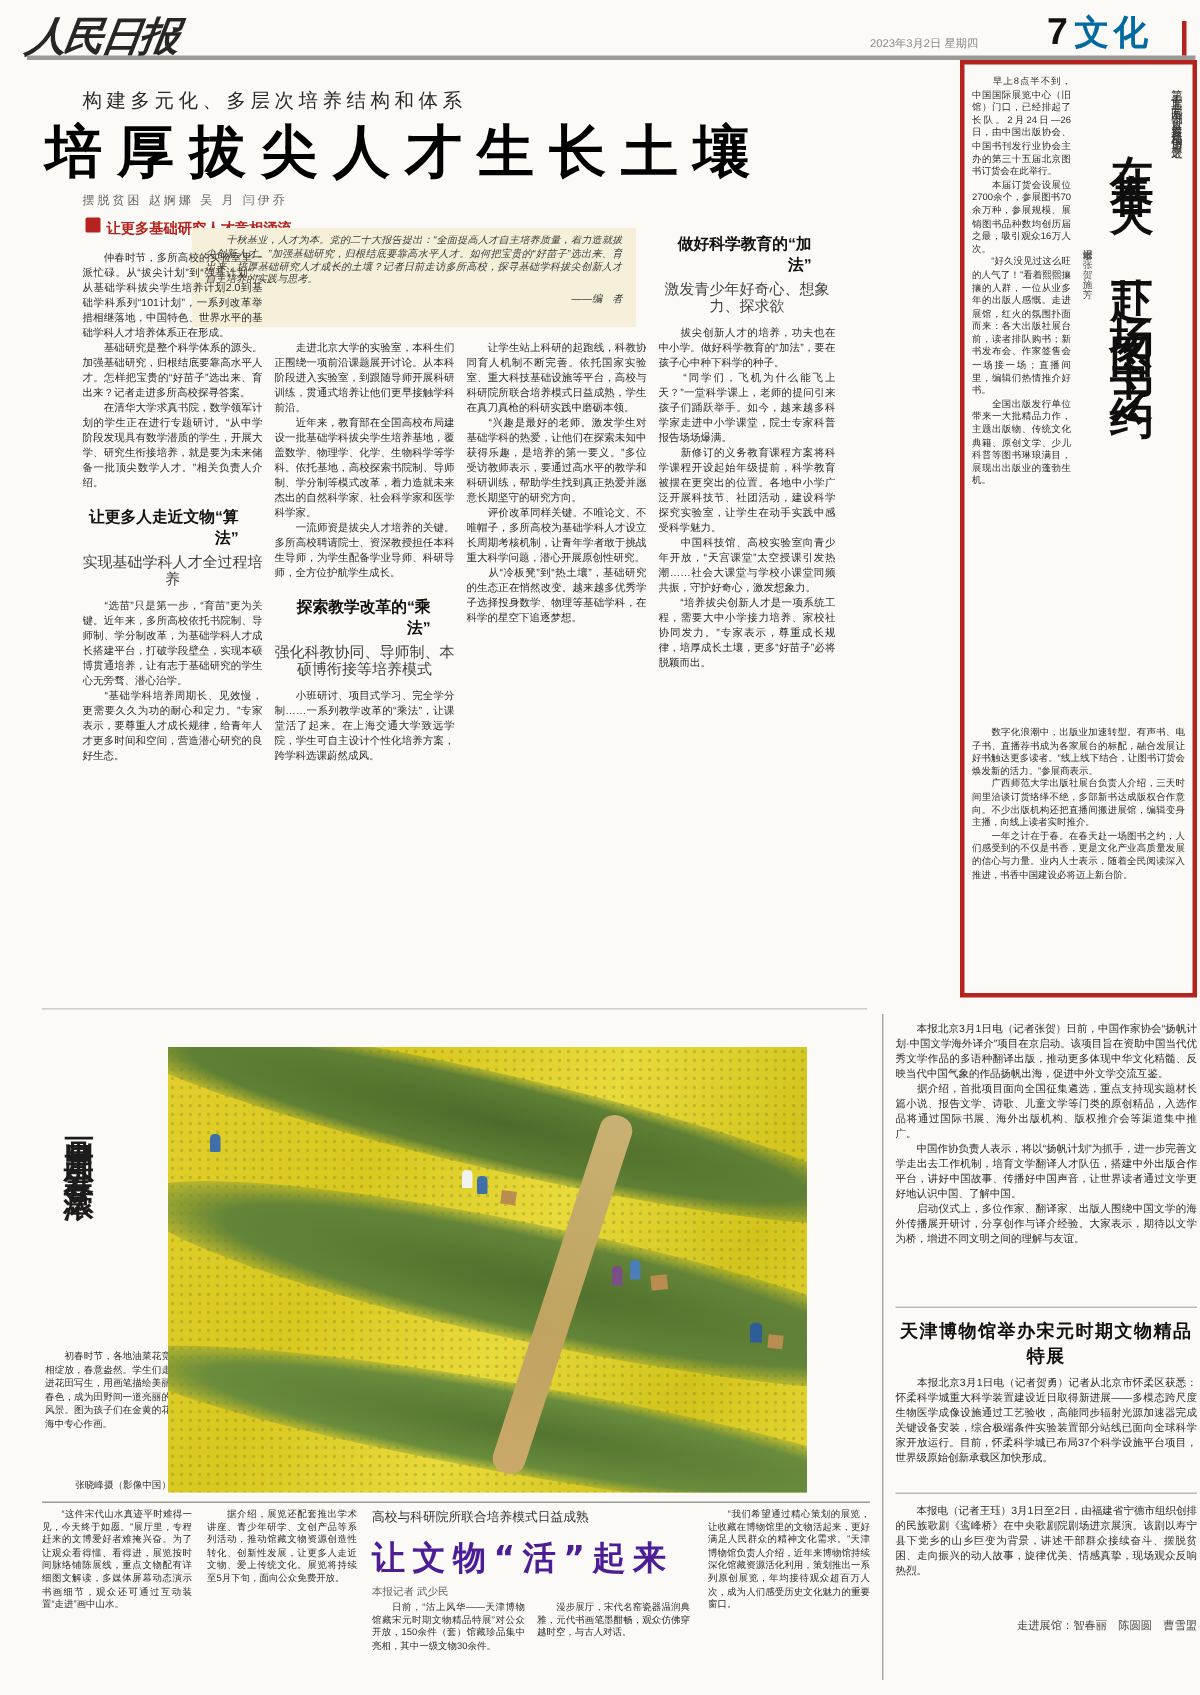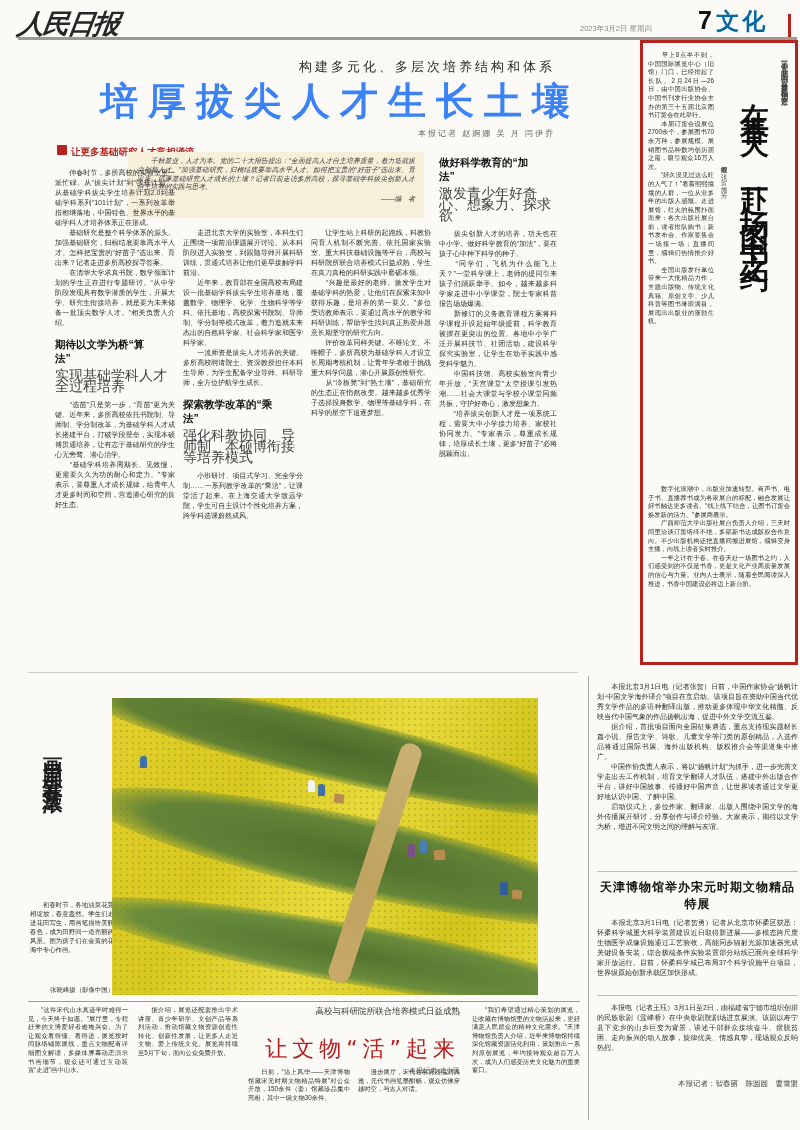--- a/index.html
+++ b/index.html
@@ -2,23 +2,23 @@
 <html><head>
 <meta charset="utf-8">
 <style>
   html,body{margin:0;padding:0;background:#d9d8d4;}
   .page{position:relative;width:800px;height:1130px;background:#fbfaf6;overflow:hidden;
         font-family:"Liberation Sans",sans-serif;color:#222;}
   .abs{position:absolute;}
   .jtext{font-size:7px;line-height:10px;text-align:justify;color:#2b2b2b;white-space:pre-line;overflow:hidden;}
   .tiny{font-size:6.3px;line-height:8.6px;}
   .vert{writing-mode:vertical-rl;}
-  .centered{text-align:right;}
-  .subhead{font-weight:bold;font-size:10.5px;color:#111;text-align:left;margin:10px 16px 4px 0;}
-  .subtitle{font-size:14px;color:#444;line-height:11px;margin-bottom:8px;}
+  .centered{text-align:left;}
+  .subhead{font-weight:bold;font-size:10.5px;color:#111;text-align:right;margin:10px 16px 4px 0;}
+  .subtitle{font-size:10px;color:#444;text-align:center;line-height:11px;margin-bottom:8px;}
   .brief-title{font-weight:bold;color:#111;text-align:center;letter-spacing:1px;}
   .rule{background:#9a9a96;}
   .figure{position:absolute;border-radius:3px 3px 1px 1px;}
   .easel{position:absolute;background:#b98d4f;}
 </style>
 </head>
 <body>
 
 <div class="page">
 
@@ -27,37 +27,37 @@
   </div>
   <div class="abs" style="left:580px;top:24px;font-size:7.5px;color:#8a8a86;">2023年3月2日 星期四</div>
   <div class="abs" style="left:698px;top:6px;">
     <span style="font-size:25px;font-weight:900;color:#111;">7</span>
     <span style="font-size:23px;font-weight:900;color:#0369a1;letter-spacing:3px;">文化</span>
   </div>
   <div class="abs rule" style="left:18px;top:37px;width:779px;height:3px;"></div>
   <div class="abs" style="left:788px;top:14px;width:3px;height:23px;background:#b5231e;"></div>
 
   <div class="abs centered" style="left:55px;top:58px;width:500px;font-size:13px;letter-spacing:3px;color:#2a2a2a;">构建多元化、多层次培养结构和体系</div>
-  <div class="abs centered" style="left:30px;top:76px;width:550px;font-size:38px;font-weight:900;letter-spacing:10px;color:#3b82f6;font-family:Liberation Serif, serif;">培厚拔尖人才生长土壤</div>
-  <div class="abs centered" style="left:55px;top:128px;width:500px;font-size:8px;color:#666;letter-spacing:2px;">本报记者 赵婀娜 吴 月 闫伊乔</div>
+  <div class="abs centered" style="left:30px;top:76px;width:550px;font-size:38px;font-weight:900;letter-spacing:10px;color:#000000;font-family:Liberation Serif, serif;">培厚拔尖人才生长土壤</div>
+  <div class="abs centered" style="left:55px;top:128px;width:500px;font-size:8px;color:#666;letter-spacing:2px;">摆脱贫困 赵婀娜 吴 月 闫伊乔</div>
 
   <div class="abs" style="left:57px;top:145px;width:10px;height:10px;background:#b5231e;border-radius:1px;"></div>
   <div class="abs" style="left:71px;top:146px;font-size:9.5px;font-weight:bold;color:#b5231e;">让更多基础研究人才竞相涌流</div>
 
   <div class="abs" style="left:128px;top:152px;width:296px;height:66px;background:#f6efda;padding:5px 9px;box-sizing:border-box;">
     <div class="jtext" style="font-size:6.8px;line-height:8.8px;font-style:italic;color:#3a3a3a;">　　千秋基业，人才为本。党的二十大报告提出：“全面提高人才自主培养质量，着力造就拔尖创新人才。”加强基础研究，归根结底要靠高水平人才。如何把宝贵的“好苗子”选出来、育出来，培厚基础研究人才成长的土壤？记者日前走访多所高校，探寻基础学科拔尖创新人才自主培养的实践与思考。</div>
     <div style="text-align:right;font-size:6.8px;font-style:italic;color:#3a3a3a;margin-top:2px;">——编　者</div>
   </div>
 
   <div class="abs" style="left:55px;top:150px;width:502px;height:514px;">
     <div class="abs" style="left:0;top:18px;width:120px;height:496px;overflow:hidden;">
       <div class="jtext">　　仲春时节，多所高校的实验室里一派忙碌。从“拔尖计划”到“强基计划”，从基础学科拔尖学生培养计划2.0到基础学科系列“101计划”，一系列改革举措相继落地，中国特色、世界水平的基础学科人才培养体系正在形成。
 　　基础研究是整个科学体系的源头。加强基础研究，归根结底要靠高水平人才。怎样把宝贵的“好苗子”选出来、育出来？记者走进多所高校探寻答案。
 　　在清华大学求真书院，数学领军计划的学生正在进行专题研讨。“从中学阶段发现具有数学潜质的学生，开展大学、研究生衔接培养，就是要为未来储备一批顶尖数学人才。”相关负责人介绍。</div>
-      <div class="subhead">期待以文学为桥“算法”</div>
+      <div class="subhead">让更多人走近文物“算法”</div>
       <div class="subtitle">实现基础学科人才全过程培养</div>
       <div class="jtext">　　“选苗”只是第一步，“育苗”更为关键。近年来，多所高校依托书院制、导师制、学分制改革，为基础学科人才成长搭建平台，打破学段壁垒，实现本硕博贯通培养，让有志于基础研究的学生心无旁骛、潜心治学。
 　　“基础学科培养周期长、见效慢，更需要久久为功的耐心和定力。”专家表示，要尊重人才成长规律，给青年人才更多时间和空间，营造潜心研究的良好生态。</div>
     </div>
     <div class="abs" style="left:128px;top:78px;width:120px;height:436px;overflow:hidden;">
       <div class="jtext">　　走进北京大学的实验室，本科生们正围绕一项前沿课题展开讨论。从本科阶段进入实验室，到跟随导师开展科研训练，贯通式培养让他们更早接触学科前沿。
 　　近年来，教育部在全国高校布局建设一批基础学科拔尖学生培养基地，覆盖数学、物理学、化学、生物科学等学科。依托基地，高校探索书院制、导师制、学分制等模式改革，着力造就未来杰出的自然科学家、社会科学家和医学科学家。
 　　一流师资是拔尖人才培养的关键。多所高校聘请院士、资深教授担任本科生导师，为学生配备学业导师、科研导师，全方位护航学生成长。</div>
       <div class="subhead">探索教学改革的“乘法”</div>
       <div class="subtitle">强化科教协同、导师制、本硕博衔接等培养模式</div>
@@ -123,37 +123,37 @@
   </div>
 
   <div class="abs rule" style="left:28px;top:1001px;width:552px;height:1px;"></div>
 
   <div class="abs" style="left:28px;top:1006px;width:552px;height:120px;">
     <div class="abs jtext tiny" style="left:0;top:0;width:100px;height:120px;">　　“这件宋代山水真迹平时难得一见，今天终于如愿。”展厅里，专程赶来的文博爱好者难掩兴奋。为了让观众看得懂、看得进，展览按时间脉络铺陈展线，重点文物配有详细图文解读，多媒体屏幕动态演示书画细节，观众还可通过互动装置“走进”画中山水。</div>
     <div class="abs jtext tiny" style="left:110px;top:0;width:100px;height:120px;">　　据介绍，展览还配套推出学术讲座、青少年研学、文创产品等系列活动，推动馆藏文物资源创造性转化、创新性发展，让更多人走近文物、爱上传统文化。展览将持续至5月下旬，面向公众免费开放。</div>
 
     <div class="abs" style="left:220px;top:0;width:212px;height:120px;">
       <div class="centered" style="font-size:8.5px;color:#333;">高校与科研院所联合培养模式日益成熟</div>
-      <div class="centered" style="font-size:22px;font-weight:400;letter-spacing:5px;color:#b91c1c;margin-top:16px;font-family:'DejaVu Sans',sans-serif;">让文物“活”起来</div>
+      <div class="centered" style="font-size:22px;font-weight:700;letter-spacing:5px;color:#4c1d95;margin-top:6px;font-family:'DejaVu Sans',sans-serif;">让文物“活”起来</div>
       <div class="centered" style="font-size:7px;color:#666;margin-top:2px;">本报记者 武少民</div>
       <div class="abs jtext tiny" style="left:0;top:62px;width:102px;height:58px;">　　日前，“沽上风华——天津博物馆藏宋元时期文物精品特展”对公众开放，150余件（套）馆藏珍品集中亮相，其中一级文物30余件。</div>
       <div class="abs jtext tiny" style="left:110px;top:62px;width:102px;height:58px;">　　漫步展厅，宋代名窑瓷器温润典雅，元代书画笔墨酣畅，观众仿佛穿越时空，与古人对话。</div>
     </div>
 
     <div class="abs jtext tiny" style="left:444px;top:0;width:108px;height:120px;">　　“我们希望通过精心策划的展览，让收藏在博物馆里的文物活起来，更好满足人民群众的精神文化需求。”天津博物馆负责人介绍，近年来博物馆持续深化馆藏资源活化利用，策划推出一系列原创展览，年均接待观众超百万人次，成为人们感受历史文化魅力的重要窗口。</div>
   </div>
 
   <div class="abs" style="left:588px;top:676px;width:1px;height:444px;background:#aaaaa6;"></div>
 
   <div class="abs" style="left:597px;top:676px;width:201px;height:450px;">
     <div class="jtext" style="margin-top:6px;height:184px;">　　本报北京3月1日电（记者张贺）日前，中国作家协会“扬帆计划·中国文学海外译介”项目在京启动。该项目旨在资助中国当代优秀文学作品的多语种翻译出版，推动更多体现中华文化精髓、反映当代中国气象的作品扬帆出海，促进中外文学交流互鉴。
 　　据介绍，首批项目面向全国征集遴选，重点支持现实题材长篇小说、报告文学、诗歌、儿童文学等门类的原创精品，入选作品将通过国际书展、海外出版机构、版权推介会等渠道集中推广。
 　　中国作协负责人表示，将以“扬帆计划”为抓手，进一步完善文学走出去工作机制，培育文学翻译人才队伍，搭建中外出版合作平台，讲好中国故事、传播好中国声音，让世界读者通过文学更好地认识中国、了解中国。
 　　启动仪式上，多位作家、翻译家、出版人围绕中国文学的海外传播展开研讨，分享创作与译介经验。大家表示，期待以文学为桥，增进不同文明之间的理解与友谊。</div>
     <div style="height:1px;background:#bbbbb7;margin:5px 0 7px 0;"></div>
     <div class="brief-title" style="font-size:12px;">天津博物馆举办宋元时期文物精品特展</div>
     <div class="jtext" style="margin-top:5px;height:72px;">　　本报北京3月1日电（记者贺勇）记者从北京市怀柔区获悉：怀柔科学城重大科学装置建设近日取得新进展——多模态跨尺度生物医学成像设施通过工艺验收，高能同步辐射光源加速器完成关键设备安装，综合极端条件实验装置部分站线已面向全球科学家开放运行。目前，怀柔科学城已布局37个科学设施平台项目，世界级原始创新承载区加快形成。</div>
     <div style="height:1px;background:#bbbbb7;margin:5px 0 7px 0;"></div>
     <div class="jtext" style="margin-top:5px;height:62px;">　　本报电（记者王珏）3月1日至2日，由福建省宁德市组织创排的民族歌剧《鸾峰桥》在中央歌剧院剧场进京展演。该剧以寿宁县下党乡的山乡巨变为背景，讲述干部群众接续奋斗、摆脱贫困、走向振兴的动人故事，旋律优美、情感真挚，现场观众反响热烈。</div>
-    <div style="text-align:right;font-size:7.5px;color:#444;margin-top:14px;">本报记者：智春丽　陈圆圆　曹雪盟</div>
+    <div style="text-align:right;font-size:7.5px;color:#444;margin-top:14px;">走进展馆：智春丽　陈圆圆　曹雪盟</div>
   </div>
 
 </div>
 
 </body></html>

